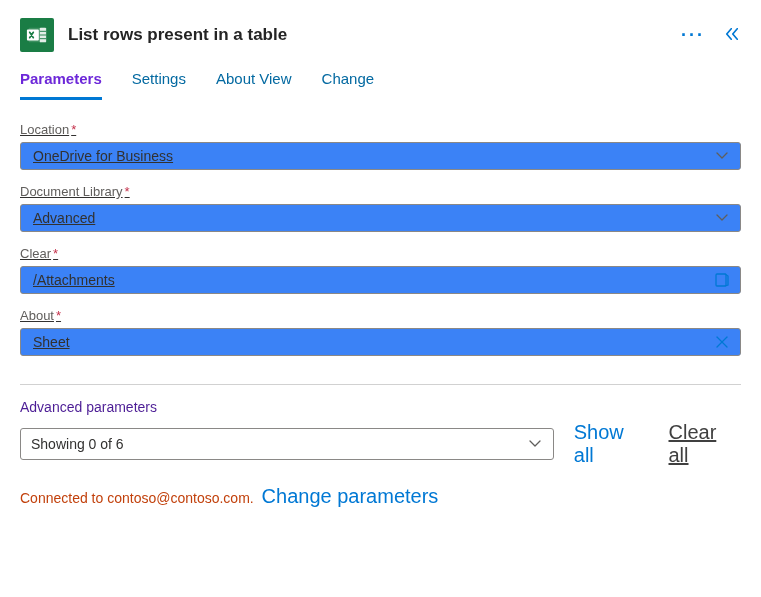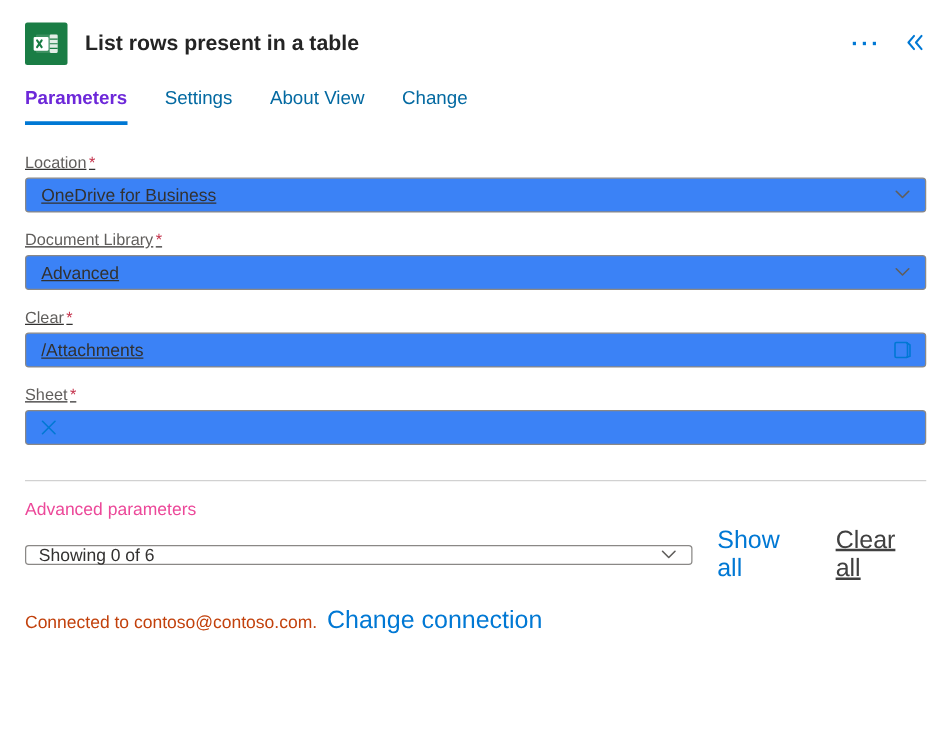--- a/index.html
+++ b/index.html
@@ -42,26 +42,26 @@
     align-items: center;
     background: #3b82f6;
   }
   .control-value { flex: 1; padding: 0 12px; font-size: 14px; color: #323130; }
   .control-icon { width: 36px; display: flex; align-items: center; justify-content: center; color: #605e5c; cursor: pointer; }
   .control-icon.blue { color: #0078d4; }
   .chev-down svg { width: 12px; height: 12px; }
 
   .divider { border-top: 1px solid #d1d1d1; margin: 28px 0 14px; }
 
-  .adv-label { font-size: 14px; color: #ec4899; margin-bottom: 6px; }
+  .adv-label { font-size: 14px; color: #4c1d95; margin-bottom: 6px; }
   .adv-row { display: flex; align-items: center; gap: 20px; }
   .adv-select {
     border: 1px solid #8a8886;
     border-radius: 3px;
-    height: 16px;
+    height: 32px;
     width: 540px;
     display: flex; align-items: center;
     background: #fff;
   }
   .adv-select .control-value { padding: 0 10px; }
   .link { color: #0078d4; font-size: 20px; cursor: pointer; }
   .link.disabled { color: #404040; text-decoration: underline; cursor: default; }
 
   .footer { margin-top: 18px; font-size: 14px; }
   .footer .conn-text { color: #c2410c; }
@@ -139,23 +139,24 @@
       <svg viewBox="0 0 16 16" width="16" height="16" fill="none" stroke="#0078d4" stroke-width="1.3">
         <path d="M3 2 h8 a1 1 0 0 1 1 1 v10 a1 1 0 0 1 -1 1 h-8 a1 1 0 0 1 -1 -1 v-10 a1 1 0 0 1 1 -1 z"></path>
         <path d="M11 2 l3 2 v9 l-3 1"></path>
       </svg>
     </div>
   </div>
 </div>
 
 <div class="field">
   <label class="field-label">
-    <span>Sheet</span><span class="req">*</span>
+    <span>About</span><span class="req">*</span>
   </label>
   <div class="control">
+    <div class="control-value">Sheet</div>
     <div class="control-icon blue">
       <svg viewBox="0 0 14 14" width="14" height="14" stroke="#0078d4" stroke-width="1.3" stroke-linecap="round">
         <line x1="2" y1="2" x2="12" y2="12"></line>
         <line x1="12" y1="2" x2="2" y2="12"></line>
       </svg>
     </div>
   </div>
 </div>
 
 <div class="divider"></div>
@@ -169,14 +170,14 @@
           <path d="M1 3 L6 8 L11 3" stroke="#605e5c" stroke-width="1.3" fill="none" stroke-linecap="round" stroke-linejoin="round"></path>
         </svg>
     </div>
   </div>
   <span class="link">Show all</span>
   <span class="link disabled">Clear all</span>
 </div>
 
 <div class="footer">
   <span class="conn-text">Connected to </span><span class="conn-text">contoso@contoso.com.</span>
-  <span class="link">Change connection</span>
+  <span class="link">Change parameters</span>
 </div>
 
 </body></html>

